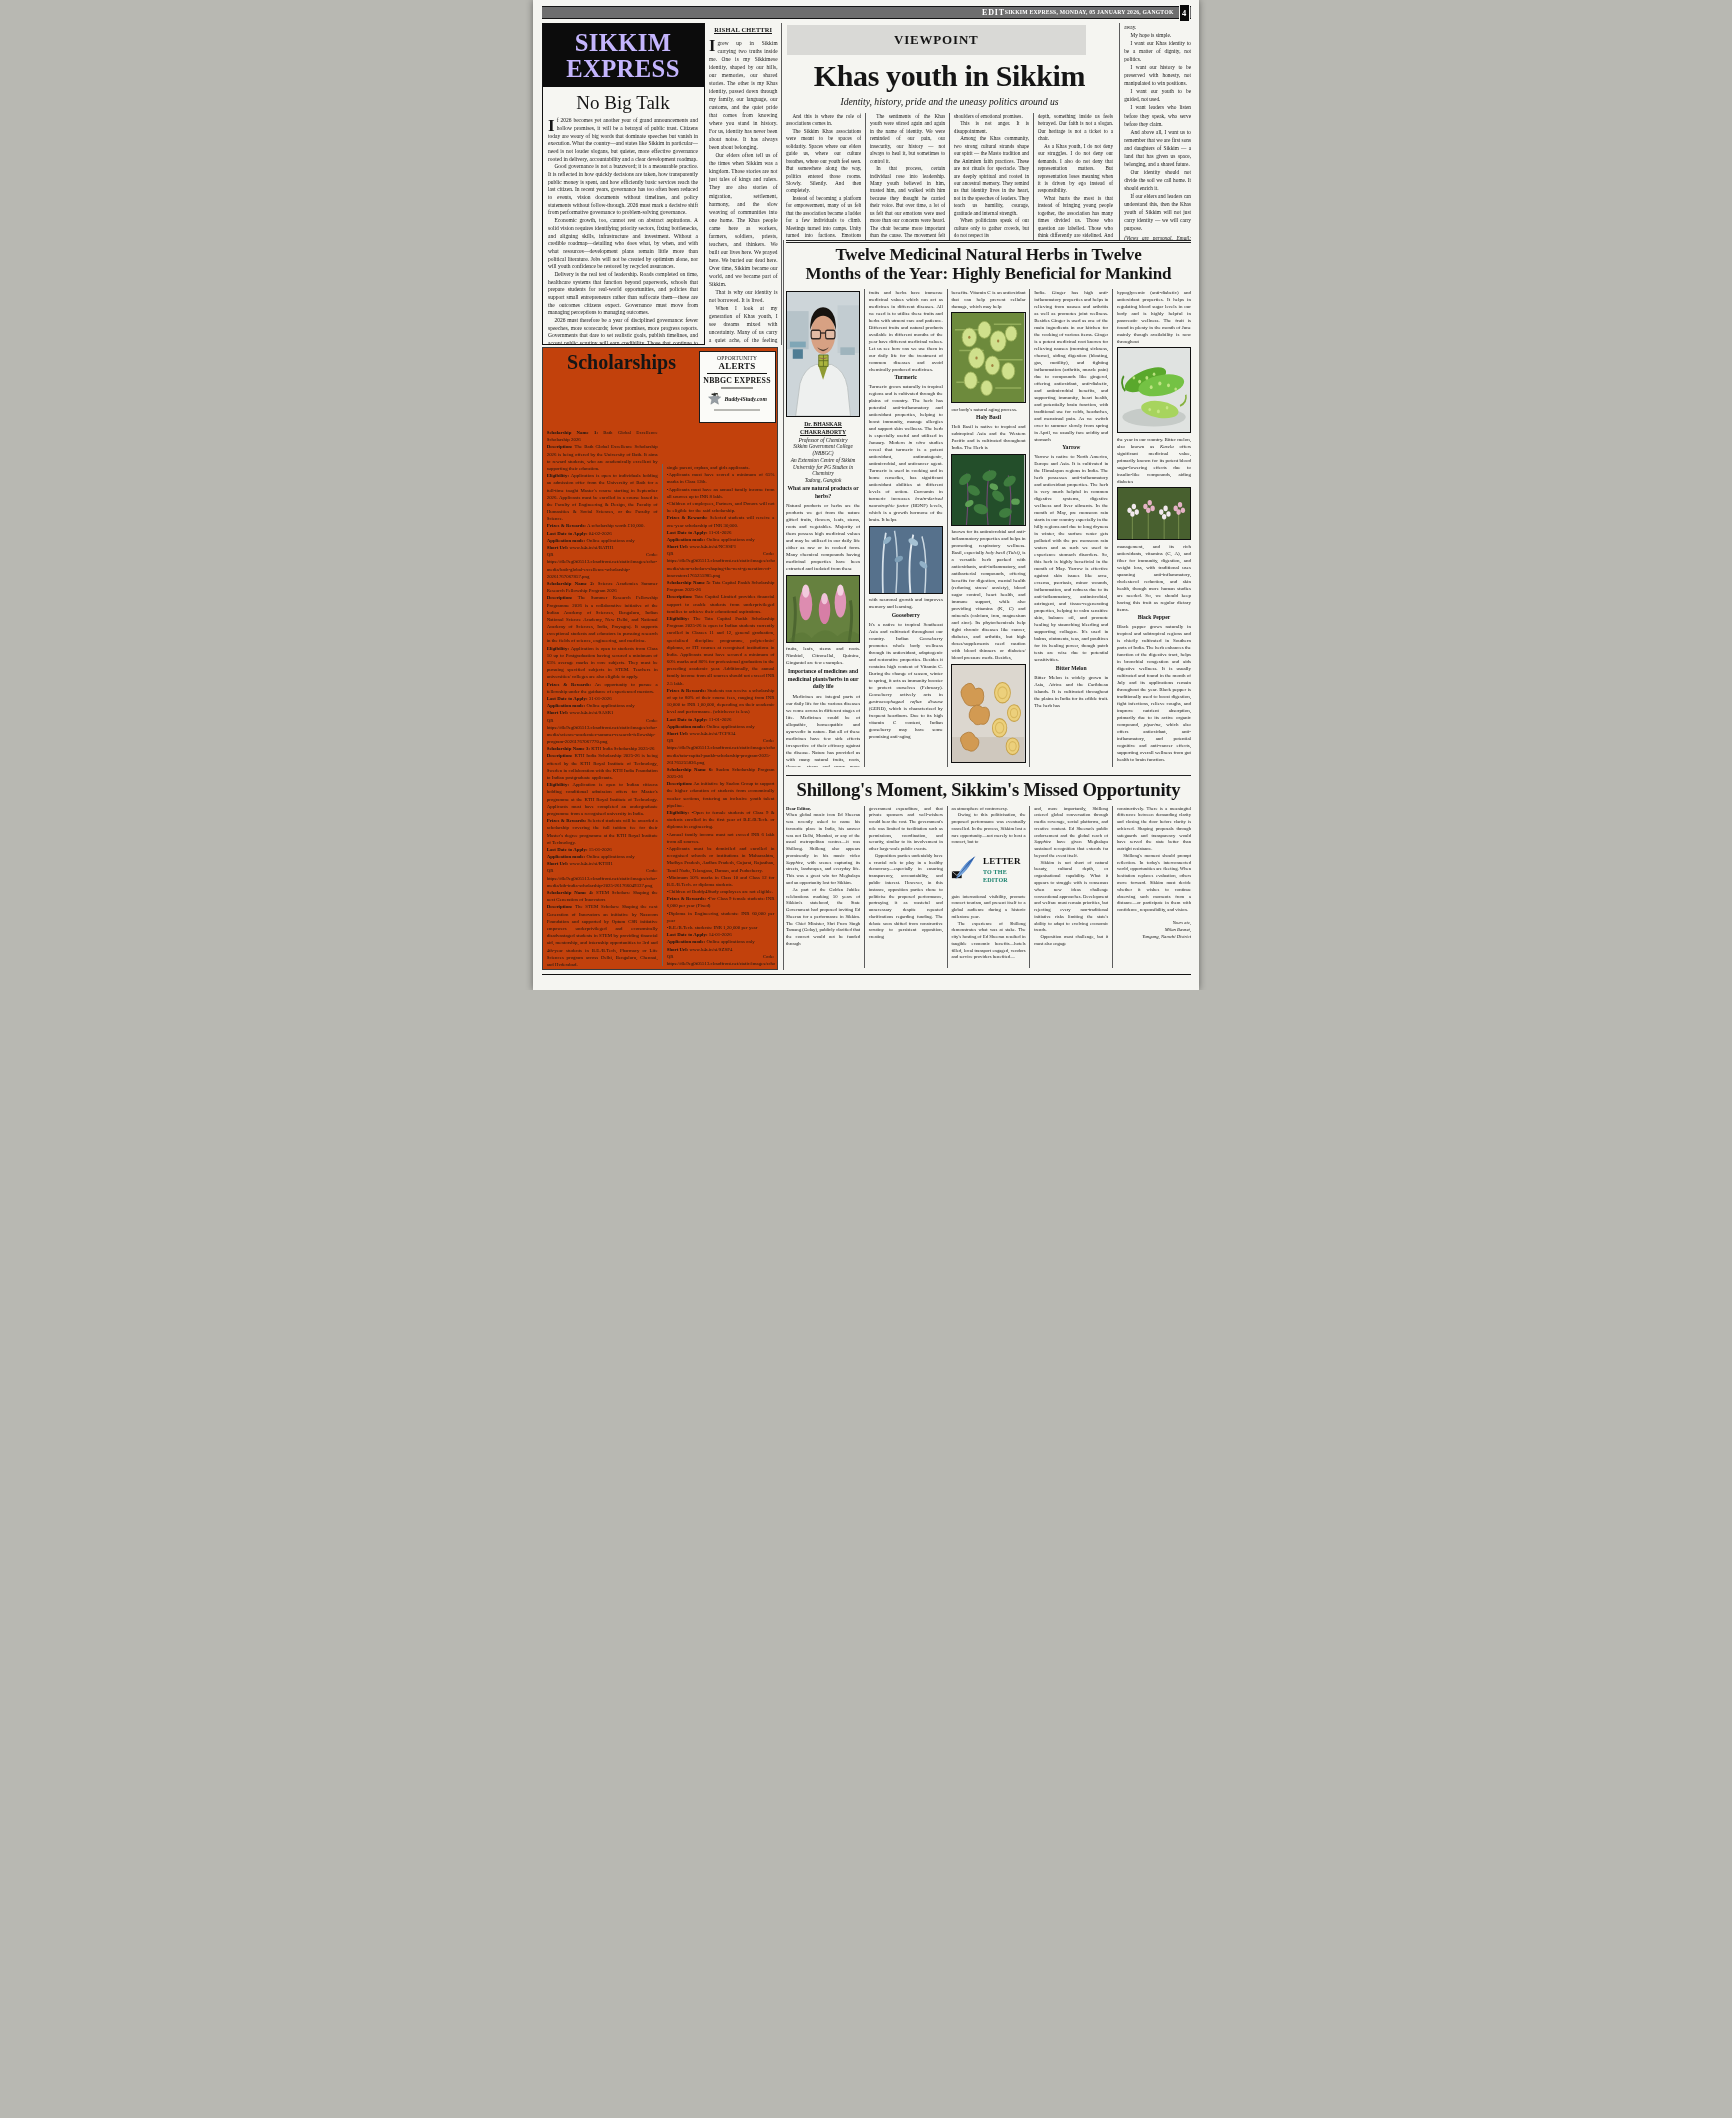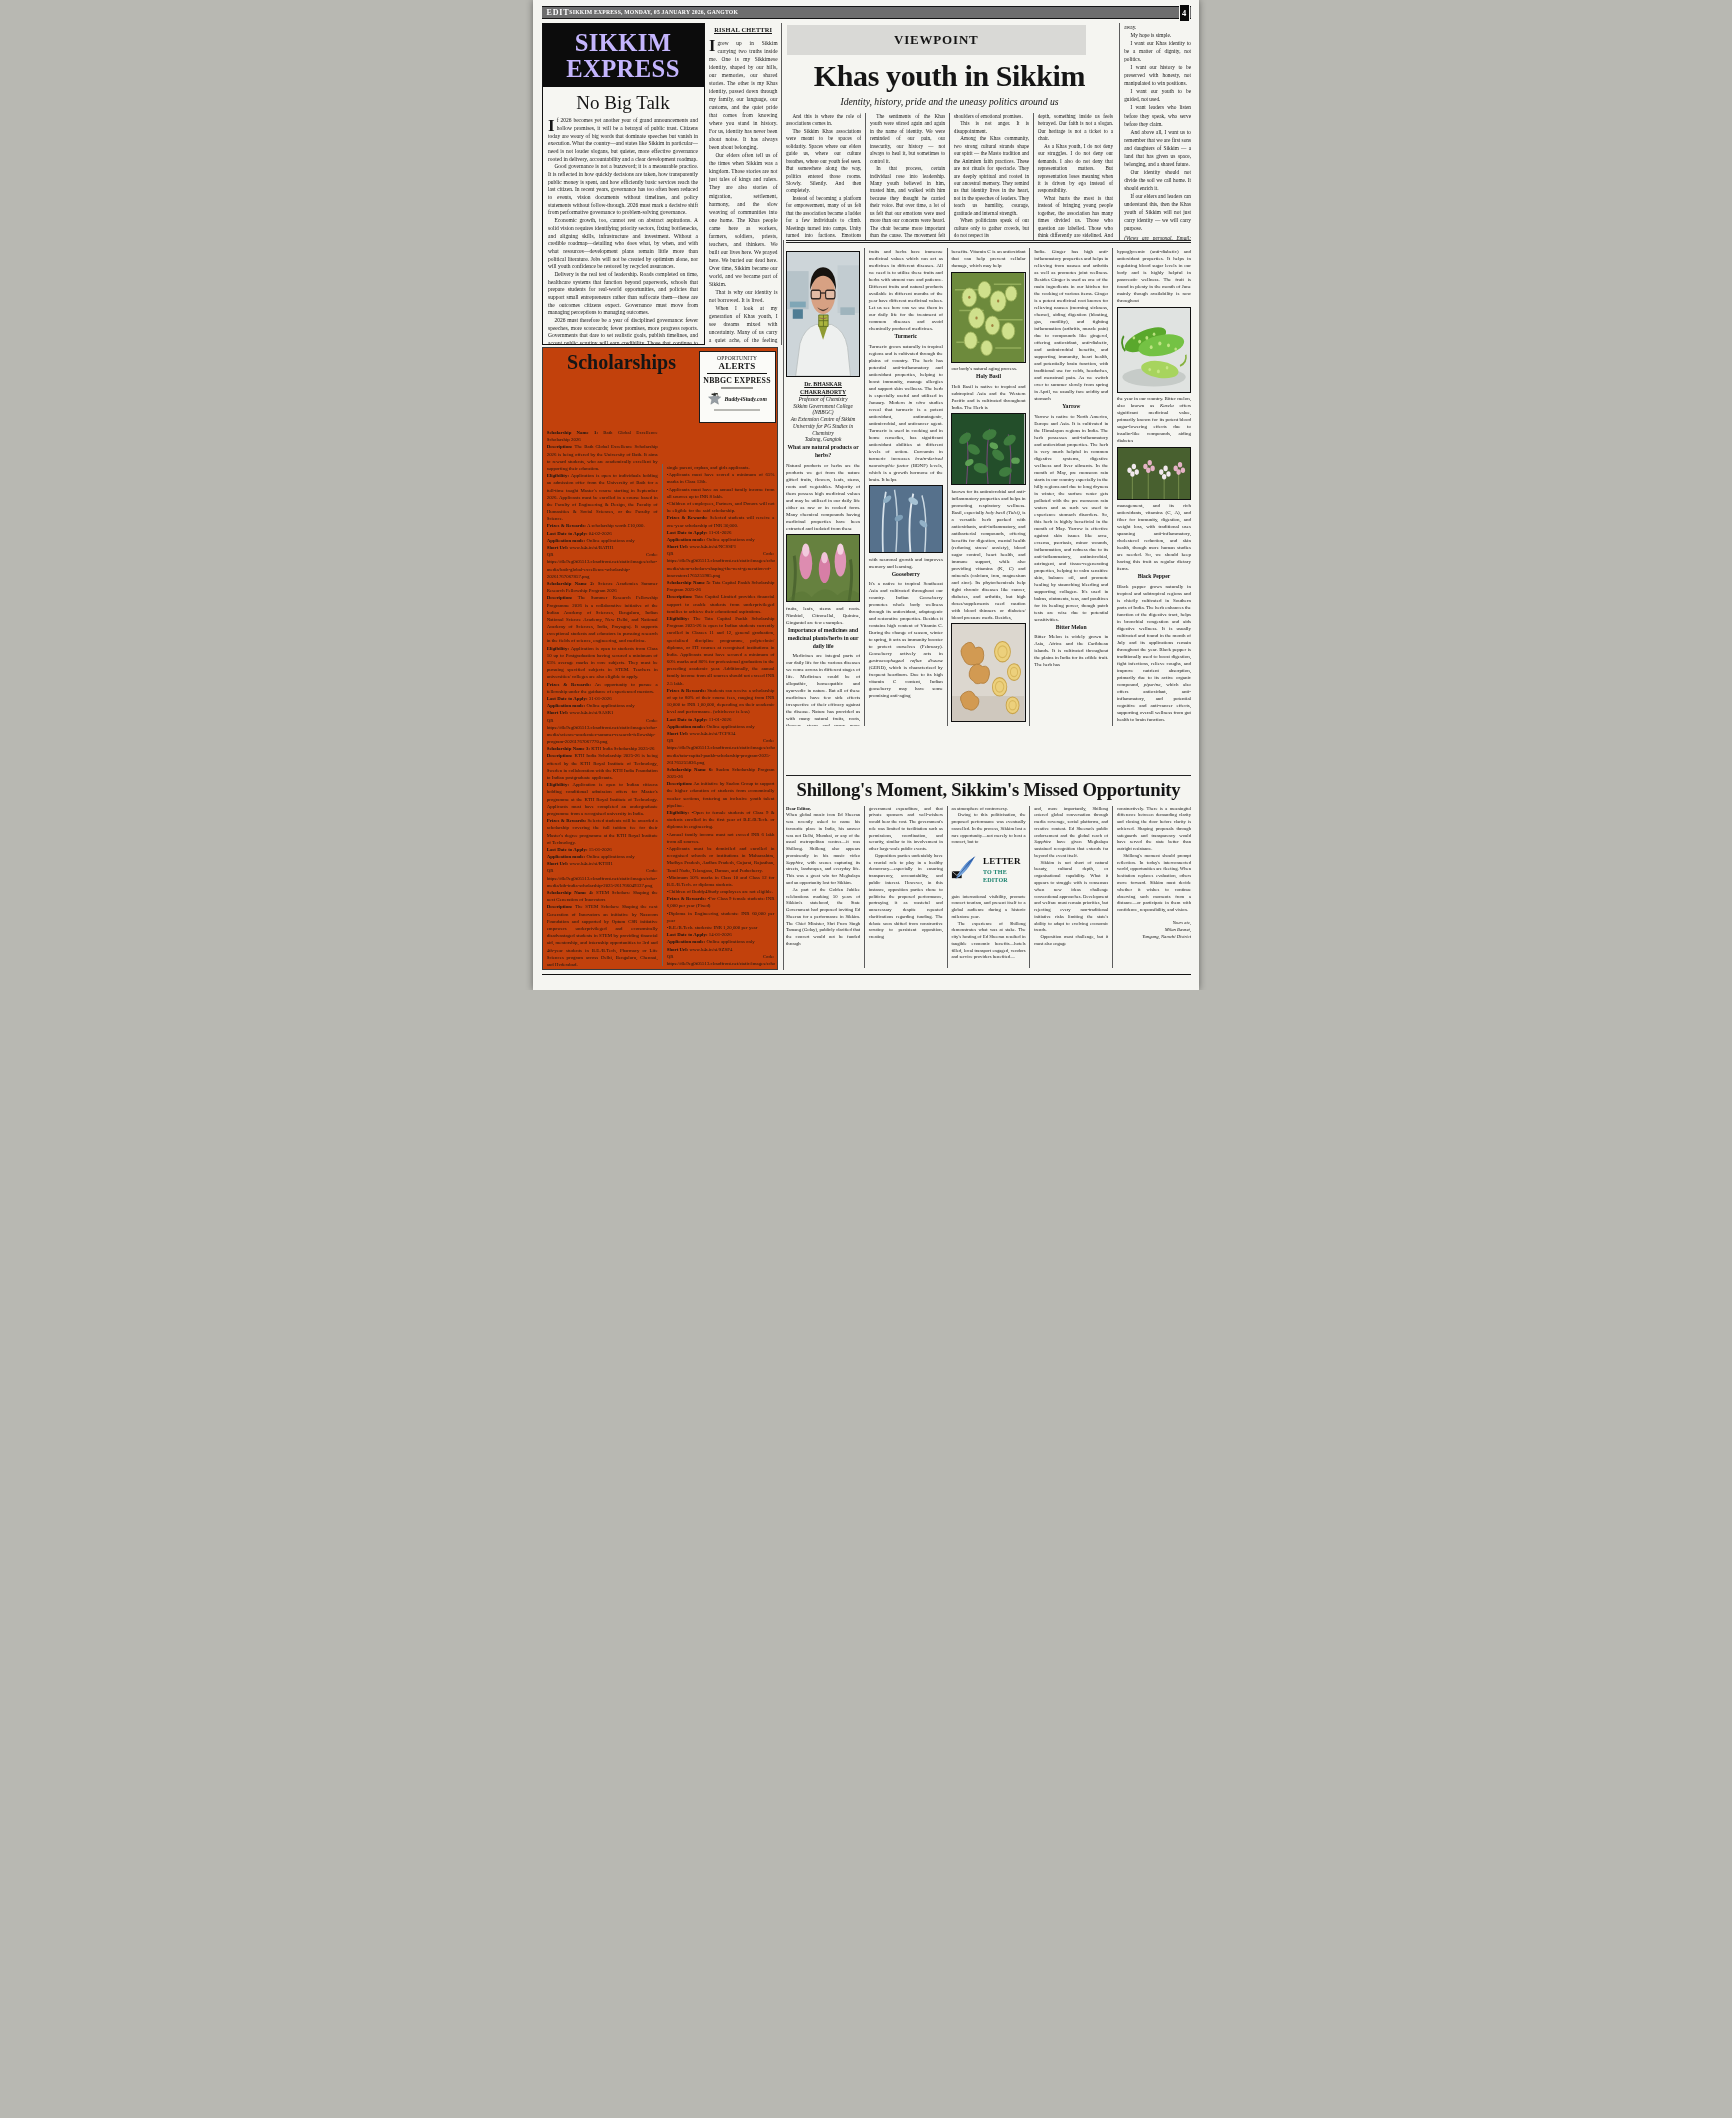--- a/index.html
+++ b/index.html
@@ -3,21 +3,21 @@
 <meta charset="utf-8">
 <style>
   *{margin:0;padding:0;box-sizing:border-box}
   html,body{background:#b8b8b2}
   body{font-family:"Liberation Serif","DejaVu Serif",serif;color:#151515}
   .paper{position:relative;width:666px;height:990px;margin:0 auto;background:#f5f5f1;box-shadow:0 0 6.8px rgba(0,0,0,.45);overflow:hidden}
 
   
   .topbar{position:absolute;left:8.5px;top:6px;width:649px;height:12.7px;background:#6e6e6e;
           border-top:1.3px solid #141414;border-bottom:1.3px solid #141414;
-          display:flex;align-items:center;justify-content:flex-start;padding:0 17px 0 5.1px}
+          display:flex;align-items:center;justify-content:flex-end;padding:0 17px 0 5.1px}
   .edit-label{color:#fff;font-weight:bold;font-size:8px;letter-spacing:0.8px}
   .dateline{color:#fff;font-weight:bold;font-size:5.7px;letter-spacing:0.2px}
   .pagebox{position:absolute;right:0.8px;top:-3.4px;width:11px;height:18.6px;background:#0a0a0a;border:0.8px solid #f5f5f1;
            color:#fff;font-weight:bold;font-size:8.5px;display:flex;align-items:center;justify-content:center}
 
   
   .jp{text-align:justify;text-indent:6.4px}
   .jp.noind{text-indent:0}
   h4.sub{text-align:center;font-size:1.13em;margin:1.3px 0;font-weight:bold}
   .ph{border:0.7px solid #101010;margin:2.5px 0;overflow:hidden;background:#ccc}
@@ -158,20 +158,24 @@
         <p class="jp">I want leaders who listen before they speak, who serve before they claim.</p>
         <p class="jp">And above all, I want us to remember that we are first sons and daughters of Sikkim — a land that has given us space, belonging, and a shared future.</p>
         <p class="jp">Our identity should not divide the soil we call home. It should enrich it.</p>
         <p class="jp">If our elders and leaders can understand this, then the Khas youth of Sikkim will not just carry identity — we will carry purpose.</p>
         <p class="note">(Views are personal. Email: chettririshal2023@gmail.com)</p>
       </div>
   </section>
 
   <section class="herbs">
     <div class="hrule"></div>
+    <h1 class="hb-head">
+      <div>Twelve Medicinal Natural Herbs in Twelve</div>
+      <div>Months of the Year: Highly Beneficial for Mankind</div>
+    </h1>
     <div class="hb-cols cols" id="hb-cols">
         <div class="col">
           <figure class="ph" style="height: 126px;">
             <svg viewBox="0 0 100 130" preserveAspectRatio="none">
    <rect width="100" height="130" fill="#cdd5d9"></rect>
               <rect x="0" y="20" width="30" height="40" fill="#b6c3c9"></rect>
    <rect x="70" y="14" width="30" height="50" fill="#c2ccd1"></rect>
               <rect x="4" y="52" width="22" height="6" fill="#7fa6b6"></rect>
    <rect x="8" y="60" width="14" height="10" fill="#4f7d94"></rect>
               <rect x="74" y="58" width="20" height="8" fill="#9fb4bd"></rect>

